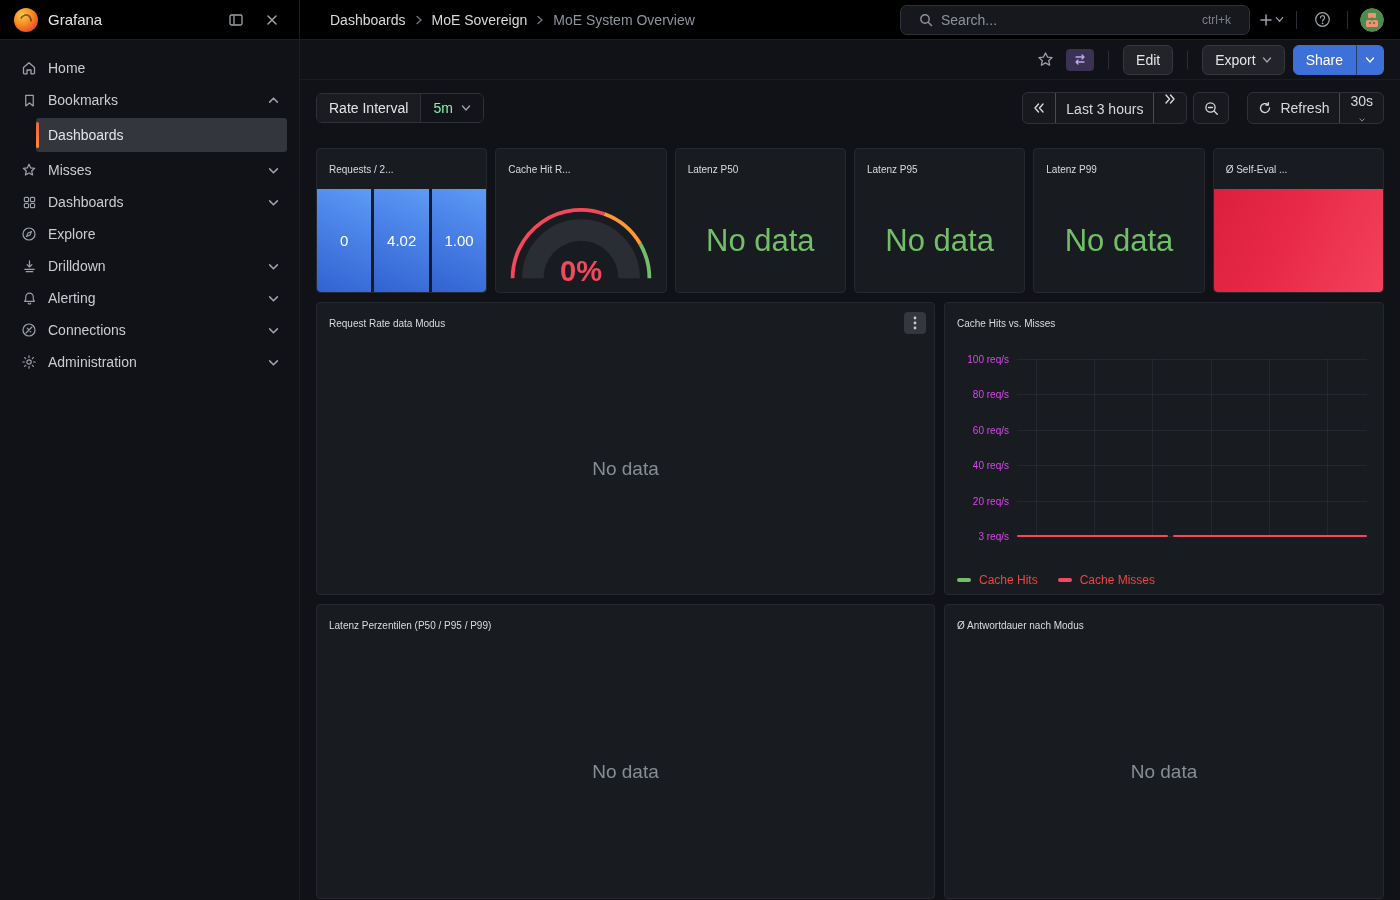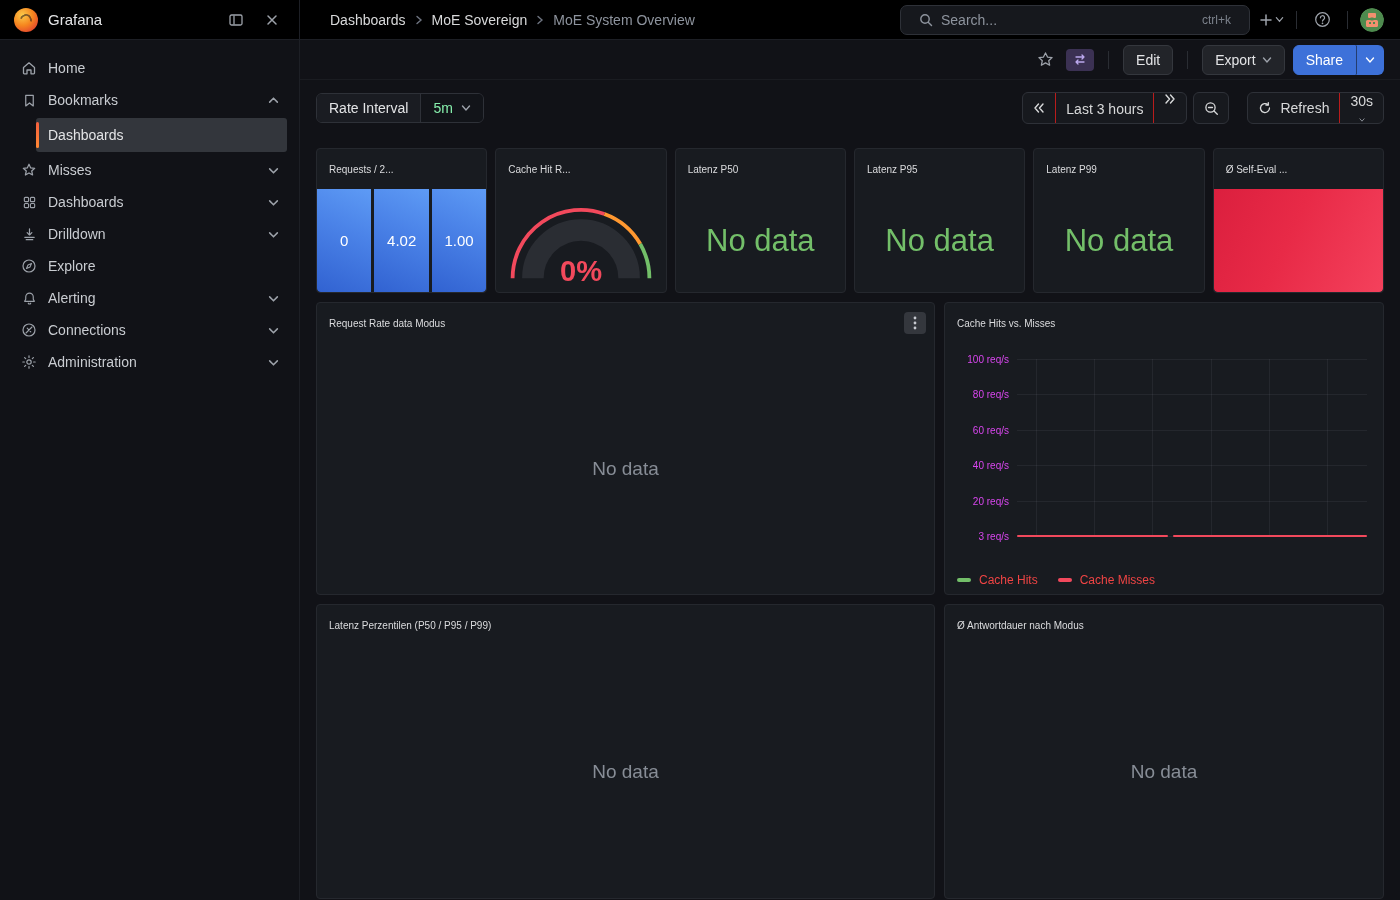--- a/index.html
+++ b/index.html
@@ -272,42 +272,42 @@
       <span class="nlabel">Dashboards</span>
       <span class="nchev">
         <svg width="11" height="11" viewBox="0 0 10 10">
             <path d="M1.5 3.5 L5 7 L8.5 3.5" fill="none" stroke="currentColor" stroke-width="1.4" stroke-linecap="round"></path>
           </svg>
       </span>
     </div>
 
     <div class="nav-item">
       <span class="nicon">
+        <svg width="16" height="16" viewBox="0 0 16 16">
+          <circle cx="8" cy="8" r="6" fill="none" stroke="currentColor" stroke-width="1.2"></circle>
+          <path d="M10.5 5.5 L9 9 L5.5 10.5 L7 7 Z" fill="none" stroke="currentColor" stroke-width="1.1" stroke-linejoin="round"></path>
+        </svg>
+      </span>
+      <span class="nlabel">Explore</span>
+    </div>
+
+    <div class="nav-item">
+      <span class="nicon">
         <svg width="15" height="15" viewBox="0 0 16 16">
           <path d="M8 2 V8" stroke="currentColor" stroke-width="1.3" stroke-linecap="round"></path>
           <path d="M5.5 6 L8 8.5 L10.5 6" fill="none" stroke="currentColor" stroke-width="1.3" stroke-linecap="round" stroke-linejoin="round"></path>
           <path d="M3 11 H13 M4.5 13.5 H11.5" stroke="currentColor" stroke-width="1.3" stroke-linecap="round"></path>
         </svg>
       </span>
       <span class="nlabel">Drilldown</span>
       <span class="nchev">
         <svg width="11" height="11" viewBox="0 0 10 10">
             <path d="M1.5 3.5 L5 7 L8.5 3.5" fill="none" stroke="currentColor" stroke-width="1.4" stroke-linecap="round"></path>
           </svg>
       </span>
-    </div>
-
-    <div class="nav-item">
-      <span class="nicon">
-        <svg width="16" height="16" viewBox="0 0 16 16">
-          <circle cx="8" cy="8" r="6" fill="none" stroke="currentColor" stroke-width="1.2"></circle>
-          <path d="M10.5 5.5 L9 9 L5.5 10.5 L7 7 Z" fill="none" stroke="currentColor" stroke-width="1.1" stroke-linejoin="round"></path>
-        </svg>
-      </span>
-      <span class="nlabel">Explore</span>
     </div>
 
     <div class="nav-item">
       <span class="nicon">
         <svg width="15" height="15" viewBox="0 0 16 16">
           <path d="M8 2.2 a4 4 0 0 1 4 4 v2.6 l1.2 2.2 H2.8 L4 8.8 V6.2 a4 4 0 0 1 4-4 Z" fill="none" stroke="currentColor" stroke-width="1.2" stroke-linejoin="round"></path>
           <path d="M6.7 13 a1.4 1.4 0 0 0 2.6 0" fill="none" stroke="currentColor" stroke-width="1.2" stroke-linecap="round"></path>
         </svg>
       </span>
       <span class="nlabel">Alerting</span>

